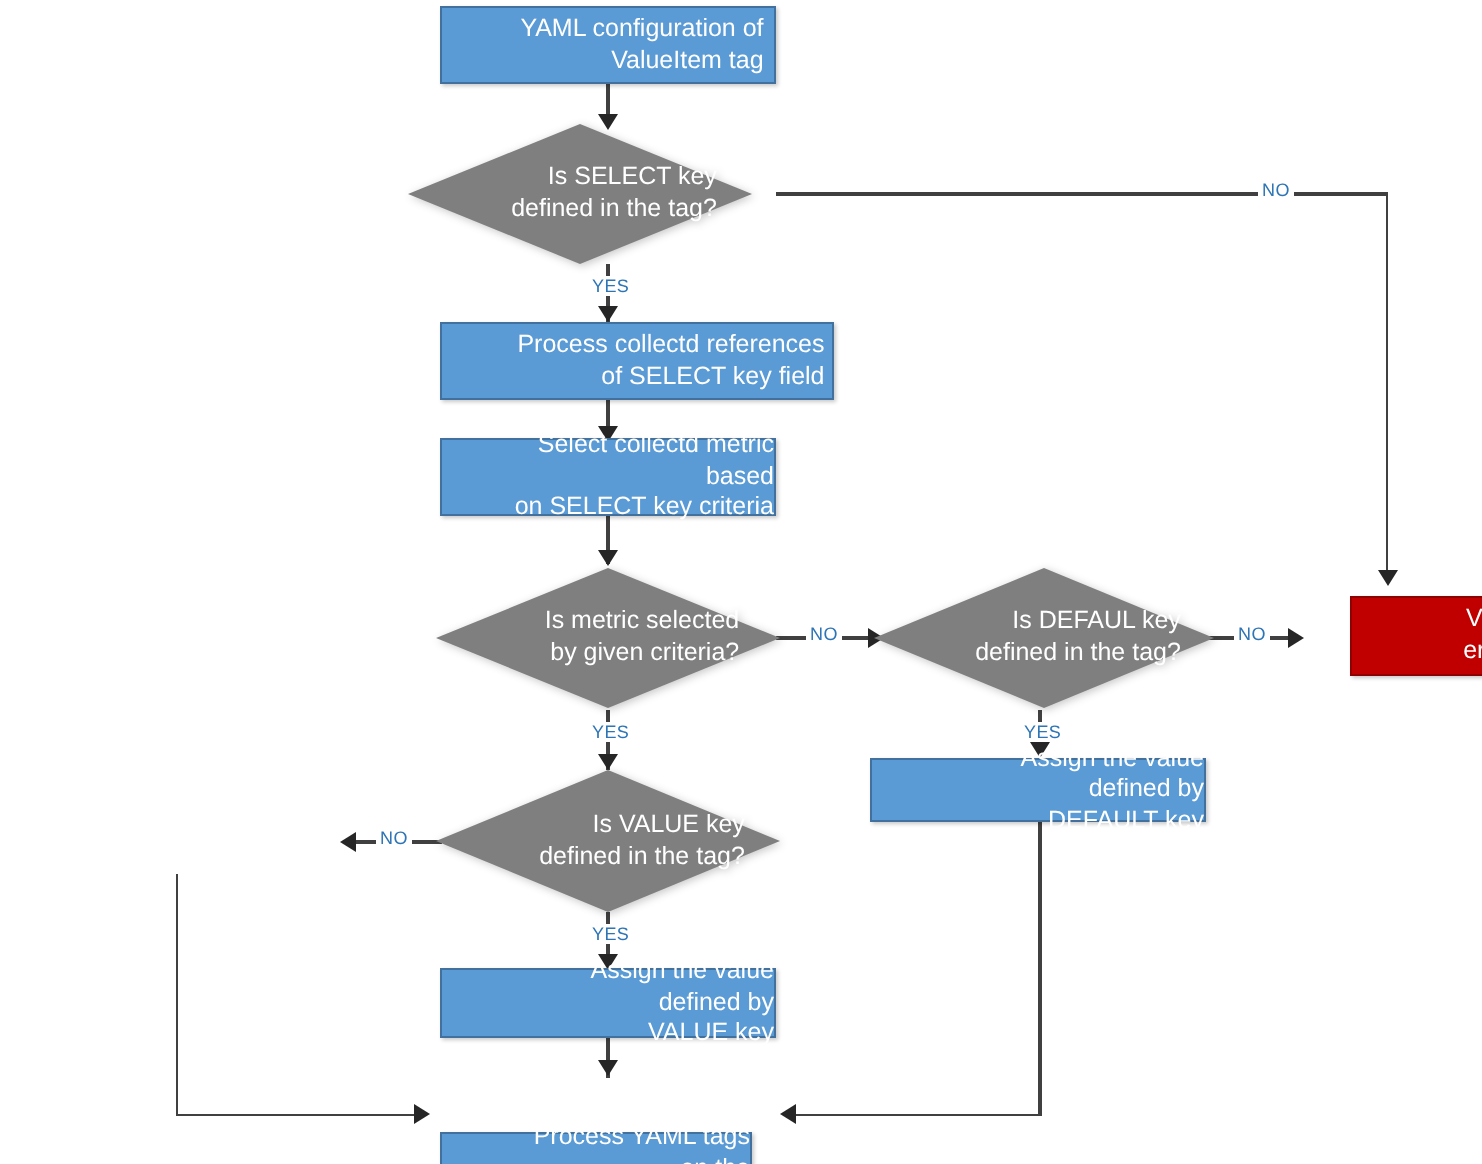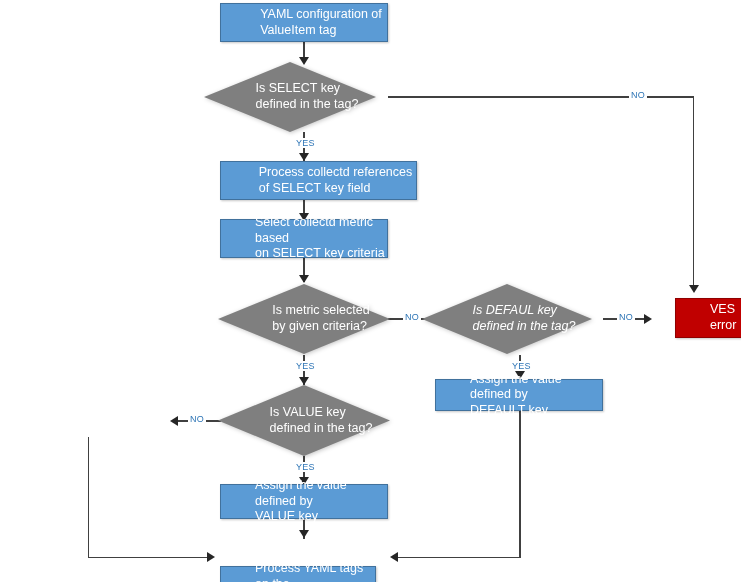--- a/index.html
+++ b/index.html
@@ -18,21 +18,21 @@
     background: #ffffff;
     overflow: hidden;
   }
   
   .node {
     position: absolute;
     box-sizing: border-box;
     display: flex;
     align-items: center;
     justify-content: center;
-    text-align: left;
+    text-align: right;
     color: #ffffff;
     line-height: 1.25;
     white-space: pre-line;
     z-index: 3;
     padding-left: 34px;
   }
   .node.process {
     background: #5B9BD5;
     border: 1px solid #41719C;
     font-size: 12.5px;
@@ -173,21 +173,21 @@
     <span class="label">Select collectd metric based
 on SELECT key criteria</span>
   </div>
 
   <div class="node decision" style="left:218px; top:284px; width:172px; height:70px;">
     <span class="diamond-shape"></span>
     <span class="label">Is metric selected
 by given criteria?</span>
   </div>
 
-  <div class="node decision" style="left:422px; top:284px; width:170px; height:70px;font-style:italic;">
+  <div class="node decision" style="left:437px; top:284px; width:170px; height:70px;">
     <span class="diamond-shape"></span>
     <span class="label">Is DEFAUL key
 defined in the tag?</span>
   </div>
 
   <div class="node error" style="left:651px; top:298px; width:84px; height:40px;">
     <span class="label">VES error</span>
   </div>
 
   <div class="node process" style="left:435px; top:379px; width:168px; height:32px;">

